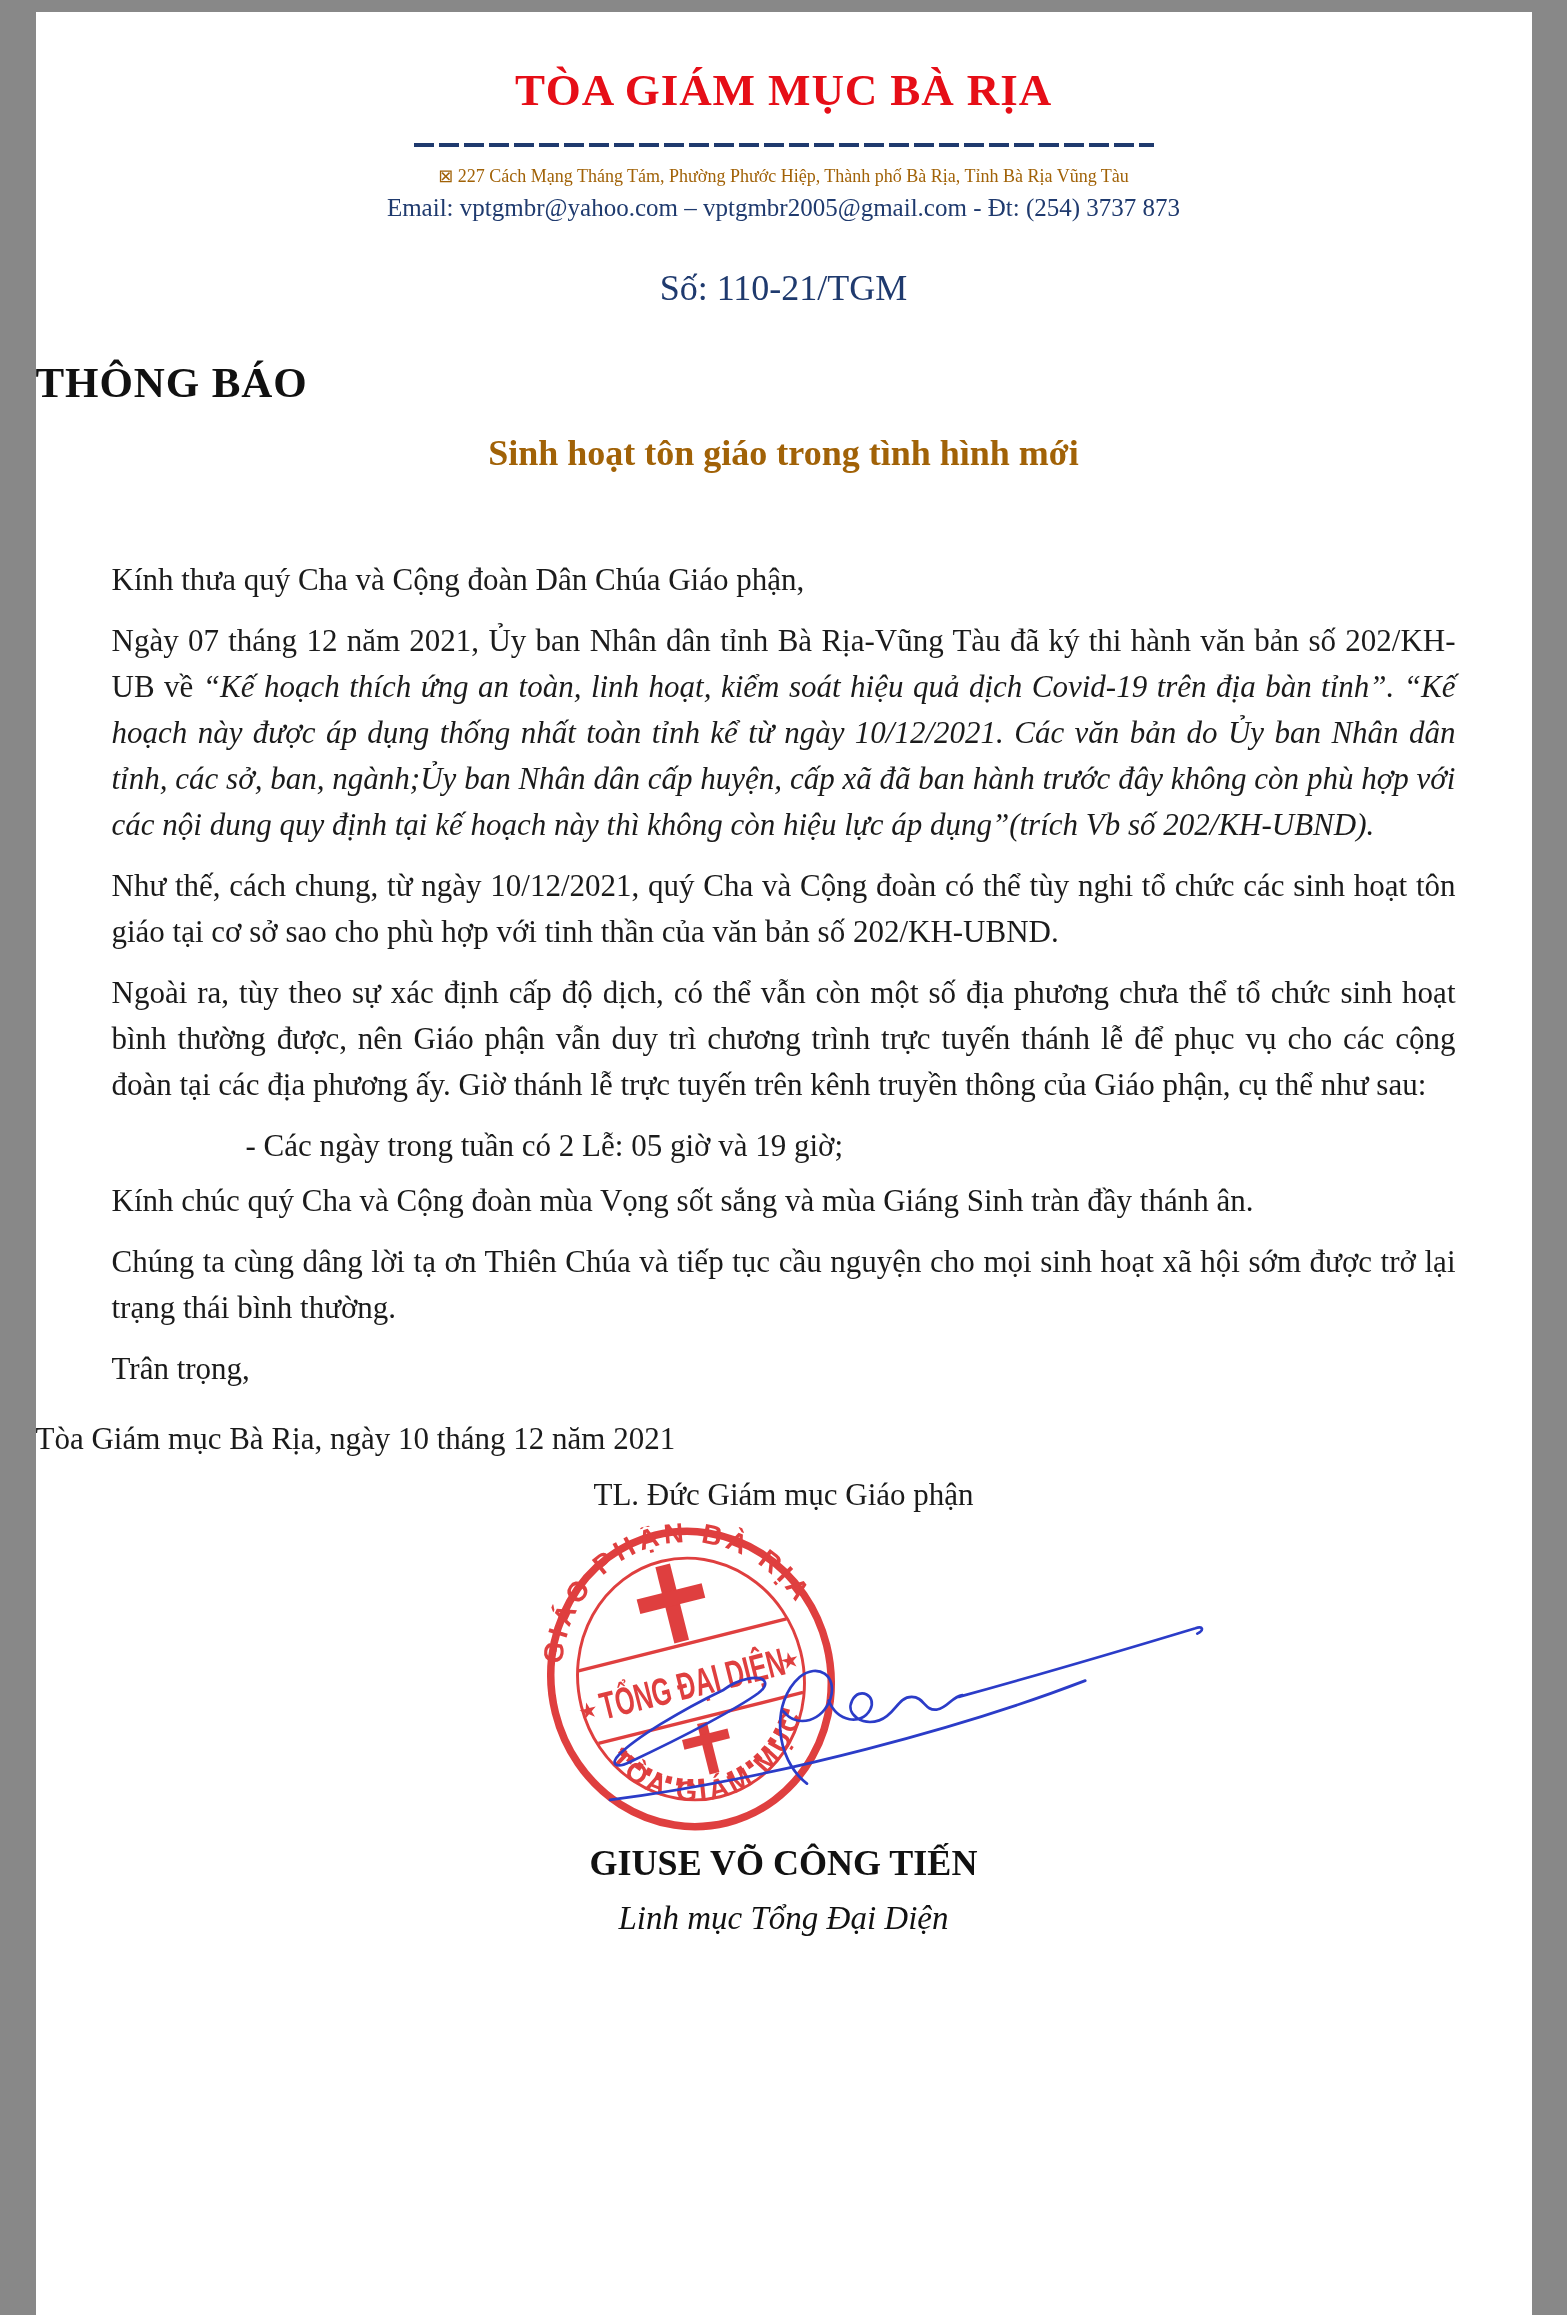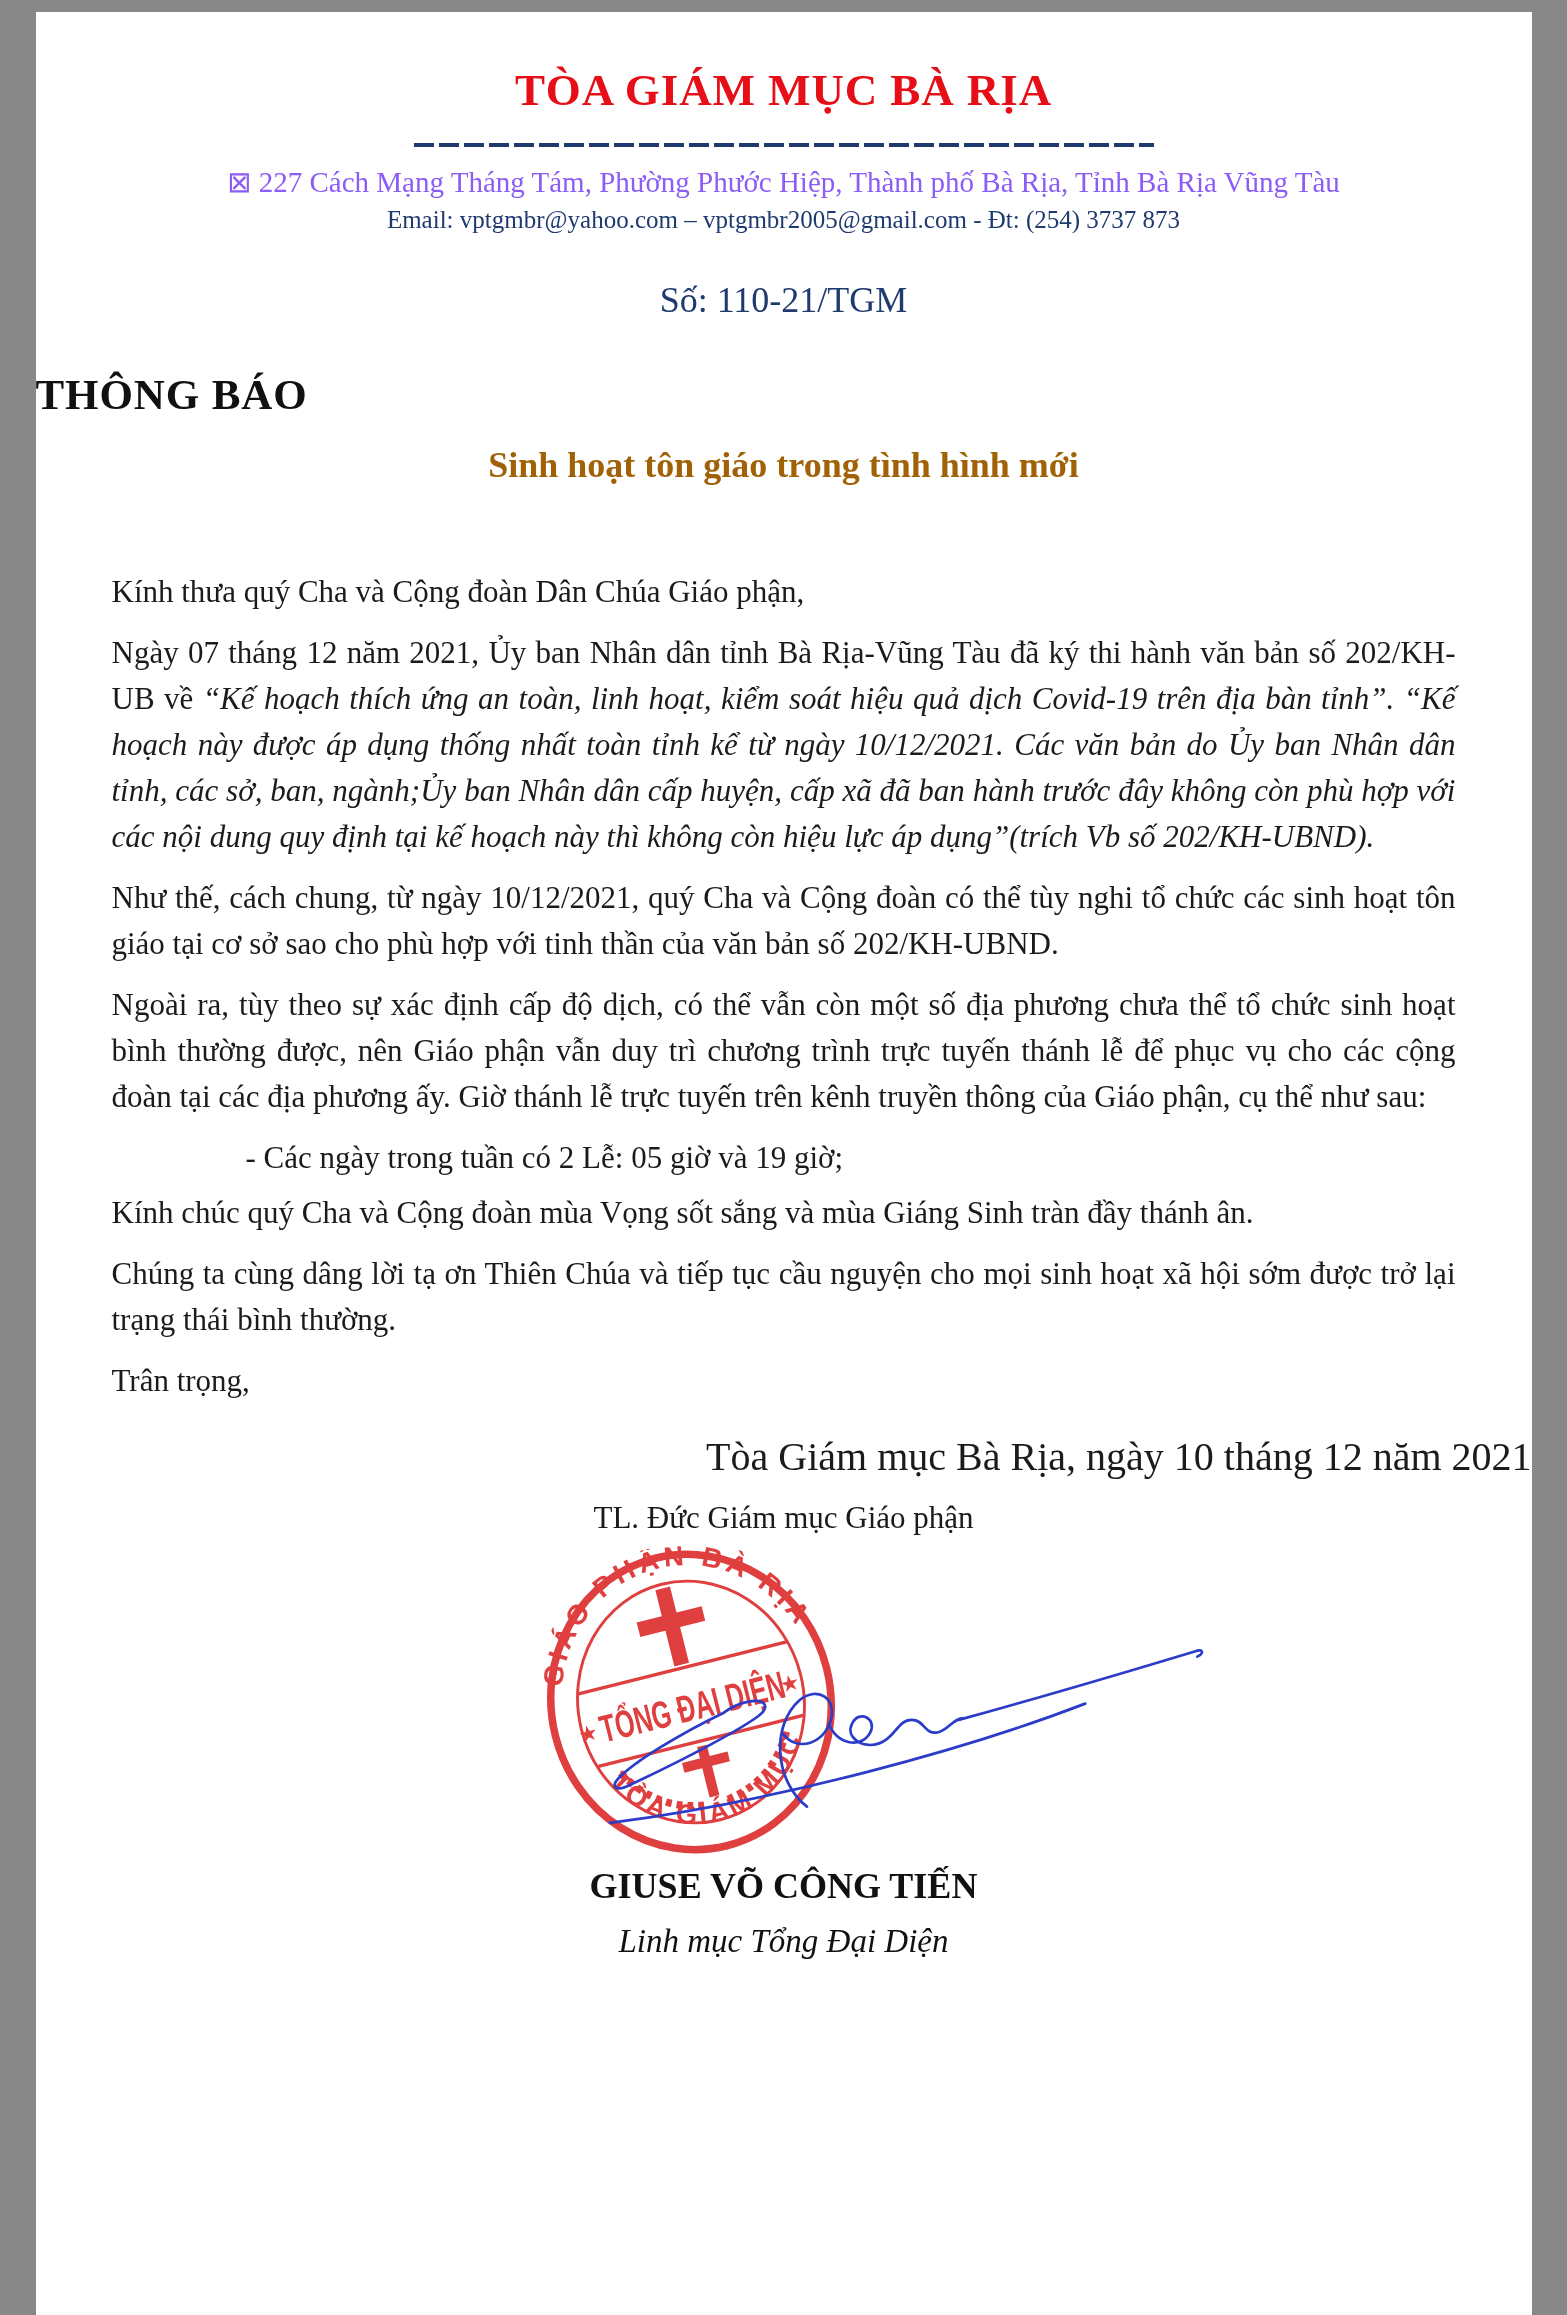--- a/index.html
+++ b/index.html
@@ -16,36 +16,36 @@
   .letterhead{padding-top:52px;text-align:center;}
   .org-title{
     color:#e60e17;
     font-size:45px;font-weight:bold;
     letter-spacing:0.9px;
   }
   .head-rule{
     width:740px;height:3.6px;margin:27px auto 0 auto;
     background:repeating-linear-gradient(90deg,#1f3a6e 0 20px,transparent 20px 25px);
   }
-  .addr-line{margin-top:18px;color:#8b5cf6;font-size:29px;}
+  .addr-line{margin-top:18px;color:#a16207;font-size:18px;}
   .email-line{margin-top:7.2px;color:#1f3a6e;font-size:25px;}
   .ref-number{margin-top:45px;color:#1f3a6e;font-size:36px;text-align:center;}
   .doc-title{margin-top:49px;font-size:43px;font-weight:bold;letter-spacing:0.9px;color:#111;}
   .doc-subtitle{margin-top:25px;font-size:36px;font-weight:bold;text-align:center;color:#a16207;}
   .body-text{
     margin:83px 76px 0 76px;
     font-size:31px;line-height:1.48;
     text-align:justify;
   }
   .body-text p{margin:0 0 15.4px 0;}
   .salutation{text-align:left;}
   .it{font-style:italic;}
   .bullet{padding-left:134px;margin:1.8px 0 9px 0 !important;text-align:left;}
   .closing{margin-top:3.6px !important;text-align:left;}
-  .place-date{margin-top:29px;font-size:40px;text-align:right;padding-left:44px;}
+  .place-date{margin-top:29px;font-size:31px;text-align:left;}
   .on-behalf{margin-top:20px;font-size:31px;text-align:center;}
   .sign-region{position:relative;height:318px;margin-top:7.2px;}
   .stamp-wrap{
     position:absolute;left:503px;top:0px;
     width:304px;height:318px;
     transform:rotate(-14deg);
     opacity:0.92;
   }
   .sig-wrap{position:absolute;left:543px;top:54px;width:633px;height:253px;}
   .signer-name{font-size:36px;font-weight:bold;text-align:center;margin-top:3.6px;color:#111;}

